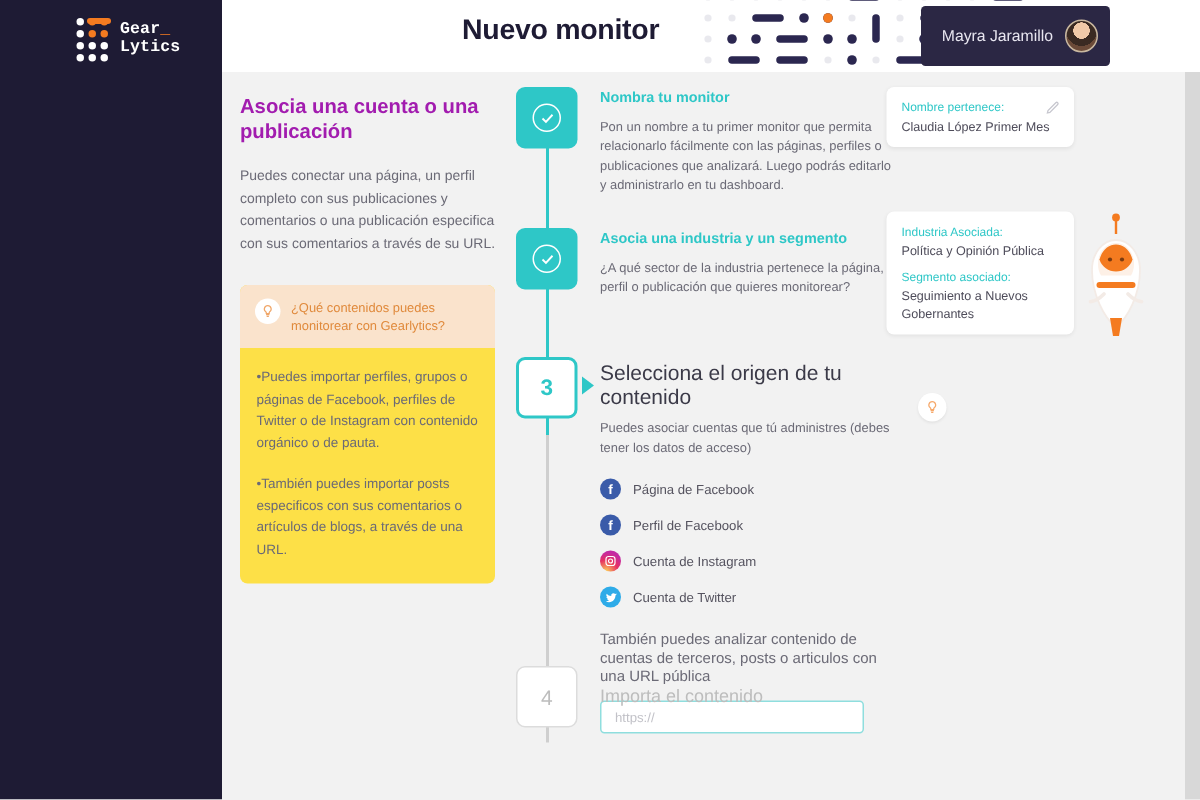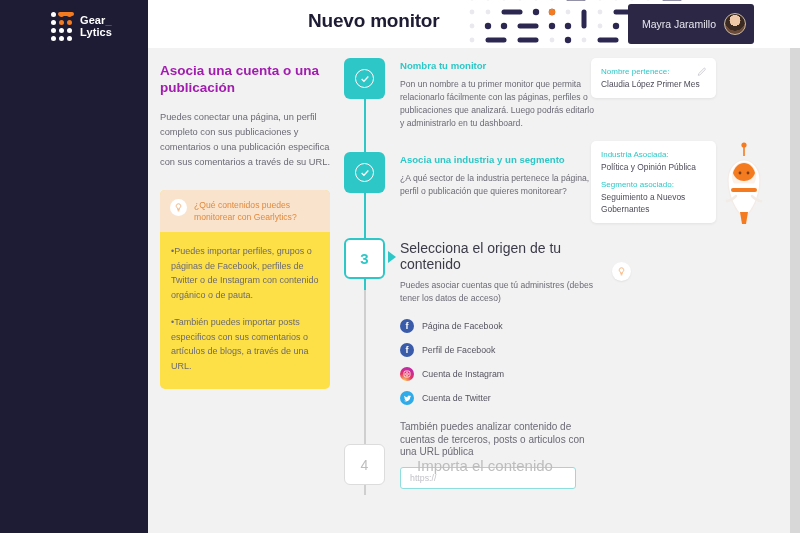--- a/index.html
+++ b/index.html
@@ -8,40 +8,41 @@
     font-family: "Liberation Sans", sans-serif;
     background: #f2f2f2;
     overflow: hidden;
   }
   .app { position: relative; width: 800px; height: 533px; background: #f2f2f2; }
 
   
   .left-rail {
     position: absolute; left: 0; top: 0; width: 148px; height: 533px;
     background: #1e1b34;
+    font-family: Liberation Mono, monospace;
   }
   .logo-box {
     position: absolute; left: 50px; top: 4px; width: 98px; height: 44px;
     display: flex; align-items: center; gap: 7px;
   }
   .logo-grid { display: grid; grid-template-columns: repeat(3, 7px); grid-template-rows: repeat(4, 7px); gap: 1px; position: relative; }
   .logo-grid i { width: 5px; height: 5px; border-radius: 50%; background: #ffffff; display:block; align-self:center; justify-self:center; }
   .logo-grid i.o { background: #f47b20; }
   .logo-bar { position: absolute; height: 4px; border-radius: 2px; background: #f47b20; }
   .logo-text { color: #fff; font-size: 11px; line-height: 12px; font-weight: bold; letter-spacing: .1px; }
   .logo-text .u { color: #f47b20; }
 
   
   .header {
     position: absolute; left: 148px; top: 0; right: 0; height: 48px;
     background: #ffffff; overflow: hidden;
   }
   .dots-deco { position: absolute; left: 318px; top: -8px; width: 230px; height: 56px; }
   .user-chip {
-    position: absolute; right: 46px; top: 4px; height: 40px;
+    position: absolute; right: 60px; top: 4px; height: 40px;
     background: #2b2744; border-radius: 3px;
     display: flex; align-items: center; gap: 8px; padding: 0 8px 0 14px;
   }
   .user-name { color: #e8e6f0; font-size: 10.5px; }
   .avatar {
     width: 22px; height: 22px; border-radius: 50%;
     background: radial-gradient(circle at 50% 32%, #f0c9a8 0 32%, #3a2a22 33% 60%, #6b4a38 61% 100%);
     border: 1.5px solid #c9b8a0; overflow:hidden;
   }
   .page-title {
@@ -84,21 +85,21 @@
   .box-active { background:#fff; border:2px solid #2ec7c7; }
   .box-idle { background:#fff; border:1px solid #dcdcdc; }
   .check-ring { width:19px; height:19px; border-radius:50%; border:1.4px solid #fff; display:flex; align-items:center; justify-content:center; }
   .num-active { color:#2ec7c7; font-size:15px; font-weight:bold; }
   .num-idle { color:#bdbdbd; font-size:14px; }
   .arrow-ptr { position:absolute; left:44px; top:13px; width:0; height:0; border-top:6px solid transparent; border-bottom:6px solid transparent; border-left:8px solid #2ec7c7; }
 
   .step-body { position:absolute; left:56px; top:2px; width:200px; }
   .step-title-teal { font-size:9.6px; font-weight:bold; color:#2ec7c7; }
   .step-title-dark { font-size:14px; font-weight:normal; color:#3b3a48; }
-  .step-title-grey { font-size:15px; color:#bdbdbd;margin-left:17px; }
+  .step-title-grey { font-size:12px; color:#bdbdbd; }
   .step-desc { margin-top:7px; font-size:8.6px; line-height:13px; color:#6b6a76; }
 
   .src-list { margin-top:14px; display:flex; flex-direction:column; gap:10px; }
   .src-row { display:flex; align-items:center; gap:8px; }
   .src-ico { width:14px; height:14px; border-radius:50%; flex:0 0 14px; display:flex; align-items:center; justify-content:center; color:#fff; font-size:9px; font-weight:bold; }
   .ico-fb { background:#3a5ba9; }
   .ico-ig { background: radial-gradient(circle at 30% 100%, #fdd05a 0%, #e63262 45%, #c32aa3 75%); }
   .ico-tw { background:#2eabe8; }
   .src-label { font-size:8.8px; color:#55535f; }
 

